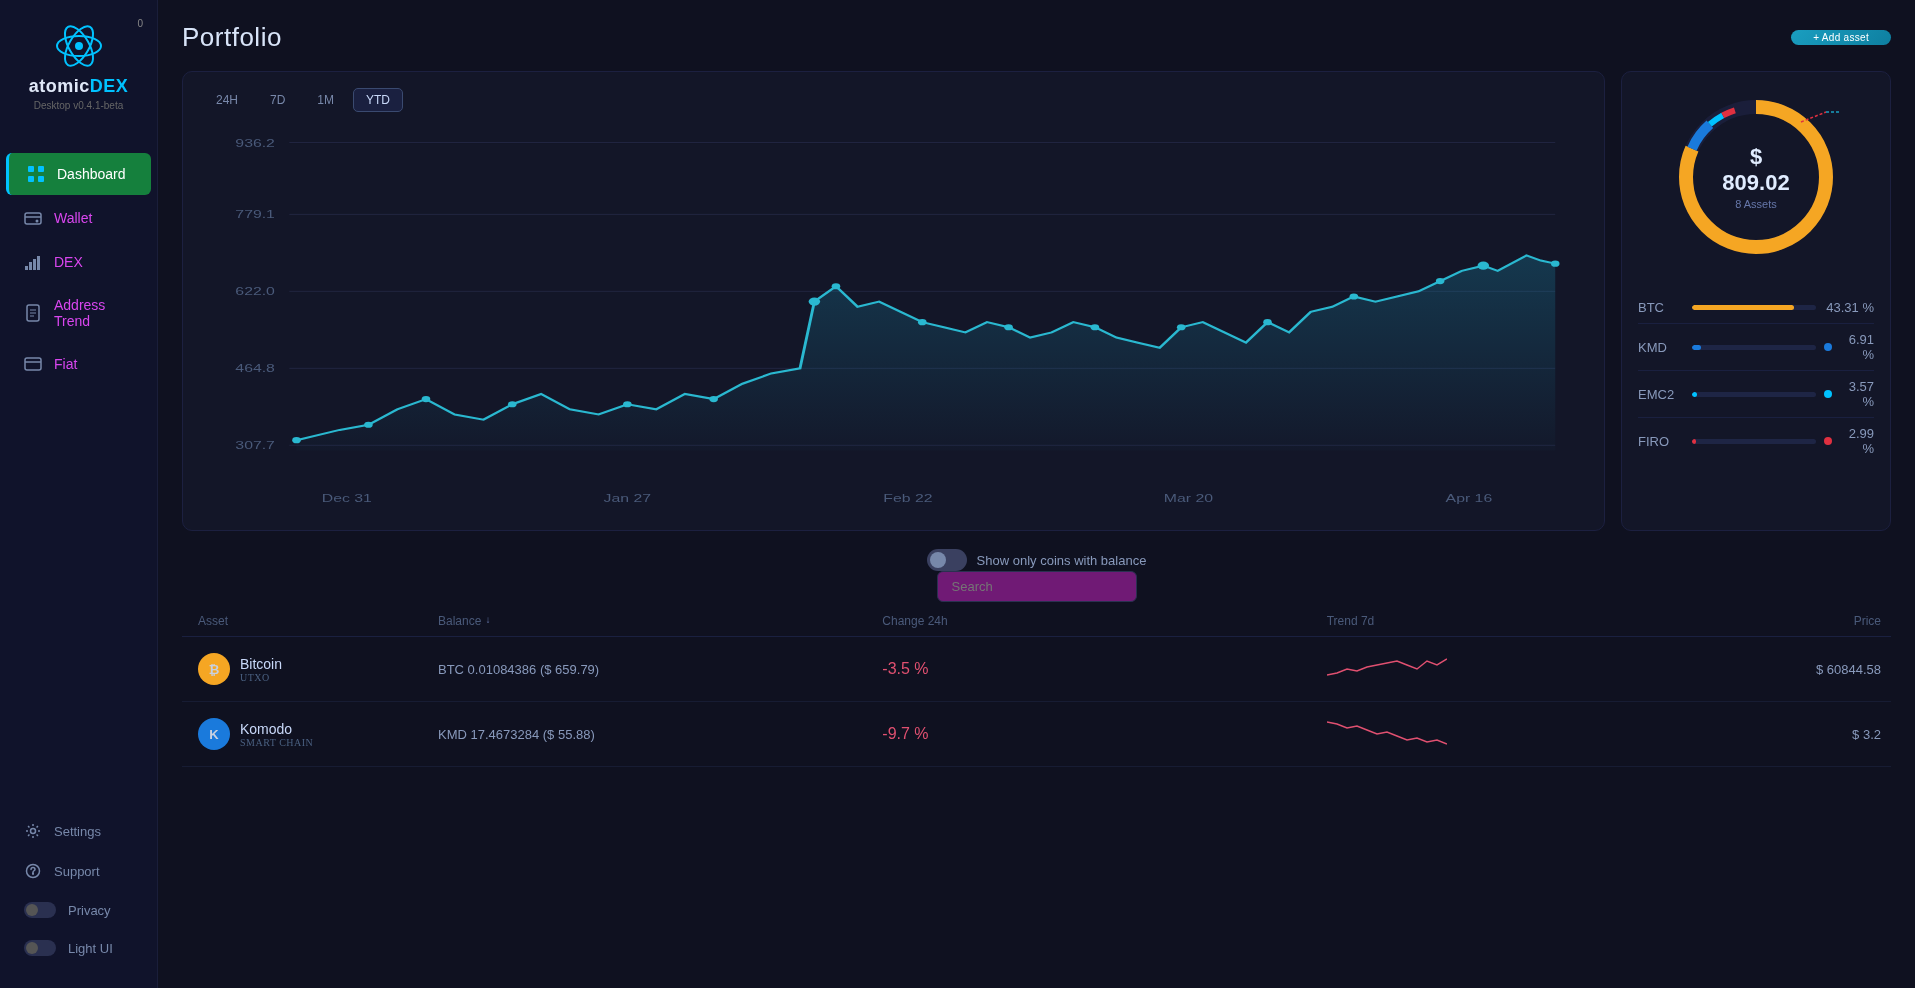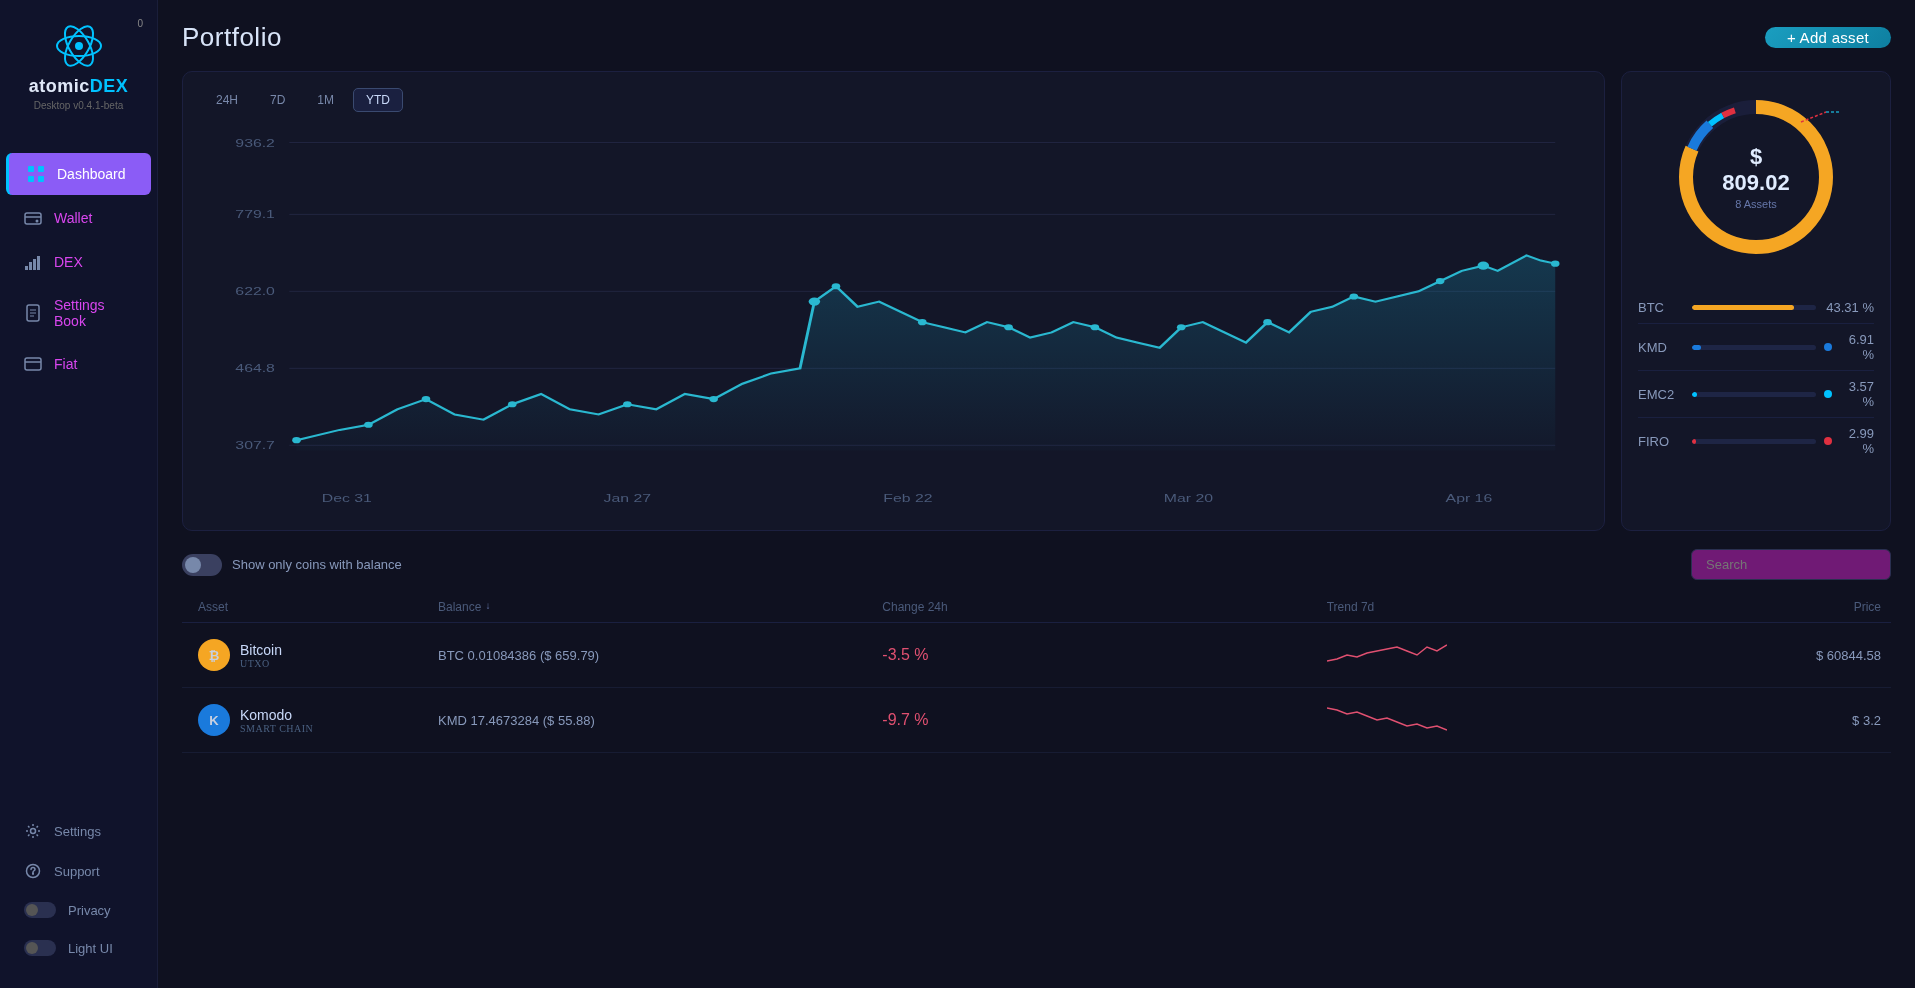--- a/index.html
+++ b/index.html
@@ -66,21 +66,21 @@
       gap: 12px;
       padding: 12px 18px;
       cursor: pointer;
       font-size: 14px;
       color: #d946ef;
       border-radius: 6px;
       margin: 2px 6px;
       transition: background 0.2s;
     }
     .nav-item.active {
-      background: #8b5cf6;
+      background: #15803d;
       color: #fff;
       border-left: 3px solid #00c2ff;
     }
     .nav-icon {
       width: 18px;
       height: 18px;
       display: flex;
       align-items: center;
       justify-content: center;
       flex-shrink: 0;
@@ -142,21 +142,21 @@
       font-weight: 400;
       color: #d8e4f8;
       letter-spacing: 0.5px;
     }
     .add-asset-btn {
       background: linear-gradient(135deg, #1a9ec0, #0e7fa0);
       color: #fff;
       border: none;
       border-radius: 24px;
       padding: 2px 22px;
-      font-size: 15px;
+      font-size: 10px;
       cursor: pointer;
       display: flex;
       align-items: center;
       gap: 6px;
       letter-spacing: 0.3px;
     }
 
     
     .chart-section {
       display: flex;
@@ -280,21 +280,22 @@
 
     
     .balance-section {
       flex: 1;
       overflow: hidden;
     }
     .balance-controls {
       display: flex;
       align-items: center;
       justify-content: space-between;
-      margin-bottom: 12px;
+      margin-bottom: 4px;
+      flex-direction: column;
     }
     .toggle-row {
       display: flex;
       align-items: center;
       gap: 10px;
       font-size: 13px;
       color: #8899bb;
     }
     .toggle-large {
       width: 40px;
@@ -450,21 +451,21 @@
       <span>DEX</span>
     </div>
 
     <div class="nav-item">
       <span class="nav-icon">
         <svg width="18" height="18" viewBox="0 0 18 18">
             <rect x="3" y="1" width="12" height="16" rx="2" fill="none" stroke="#7788aa" stroke-width="1.5"></rect>
             <path d="M6 6h6M6 9h6M6 12h4" stroke="#7788aa" stroke-width="1.2"></path>
           </svg>
       </span>
-      <span>Settings Book</span>
+      <span>Address Trend</span>
     </div>
 
     <div class="nav-item">
       <span class="nav-icon">
         <svg width="18" height="18" viewBox="0 0 18 18">
             <rect x="1" y="3" width="16" height="12" rx="2" fill="none" stroke="#7788aa" stroke-width="1.5"></rect>
             <path d="M1 7h16" stroke="#7788aa" stroke-width="1.5"></path>
           </svg>
       </span>
       <span>Fiat</span>

